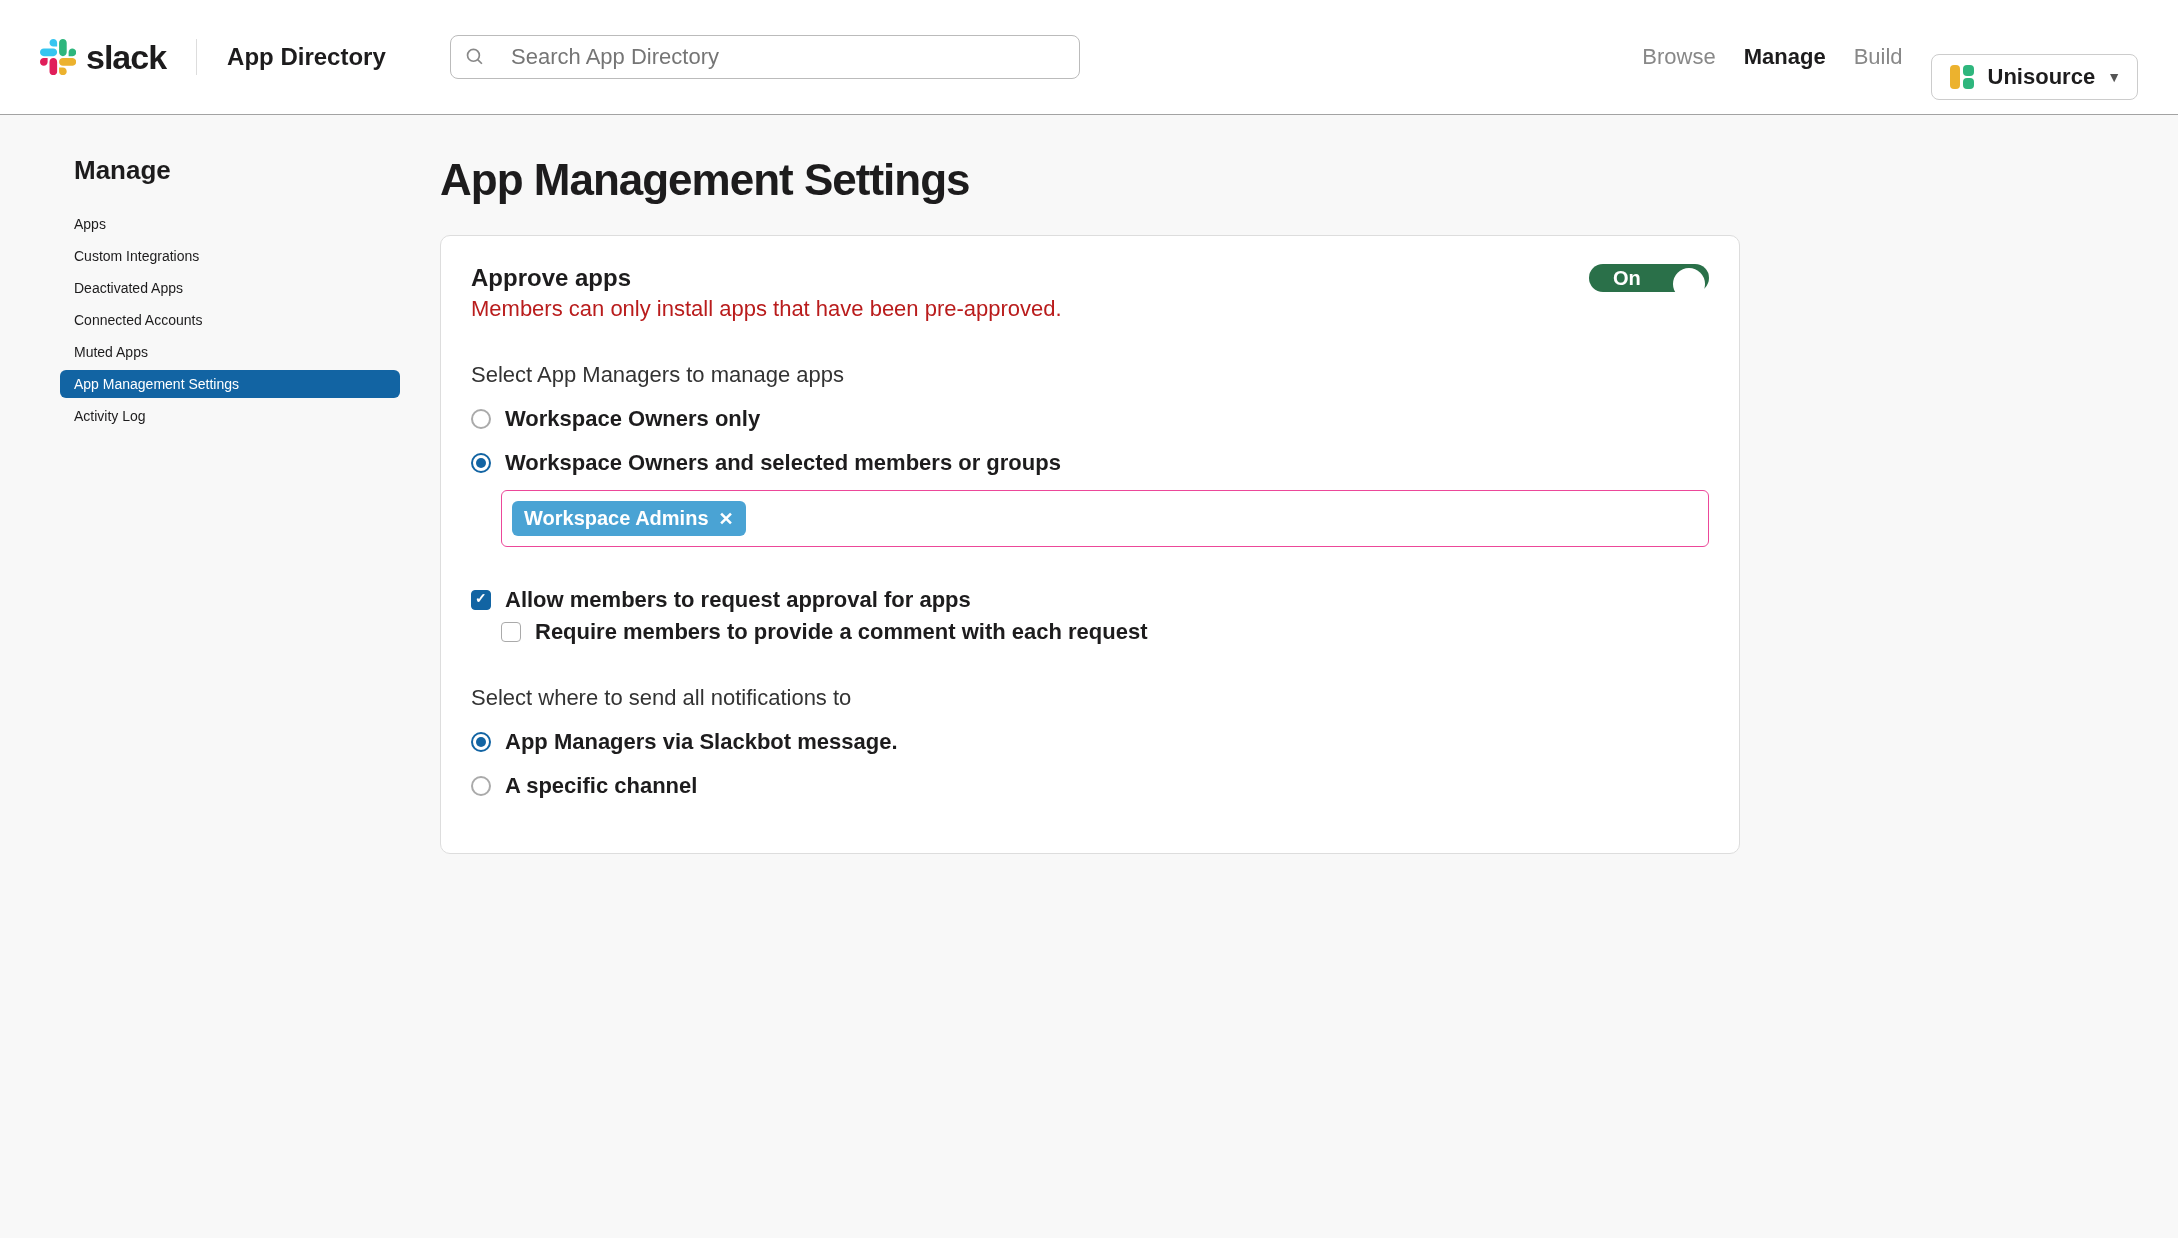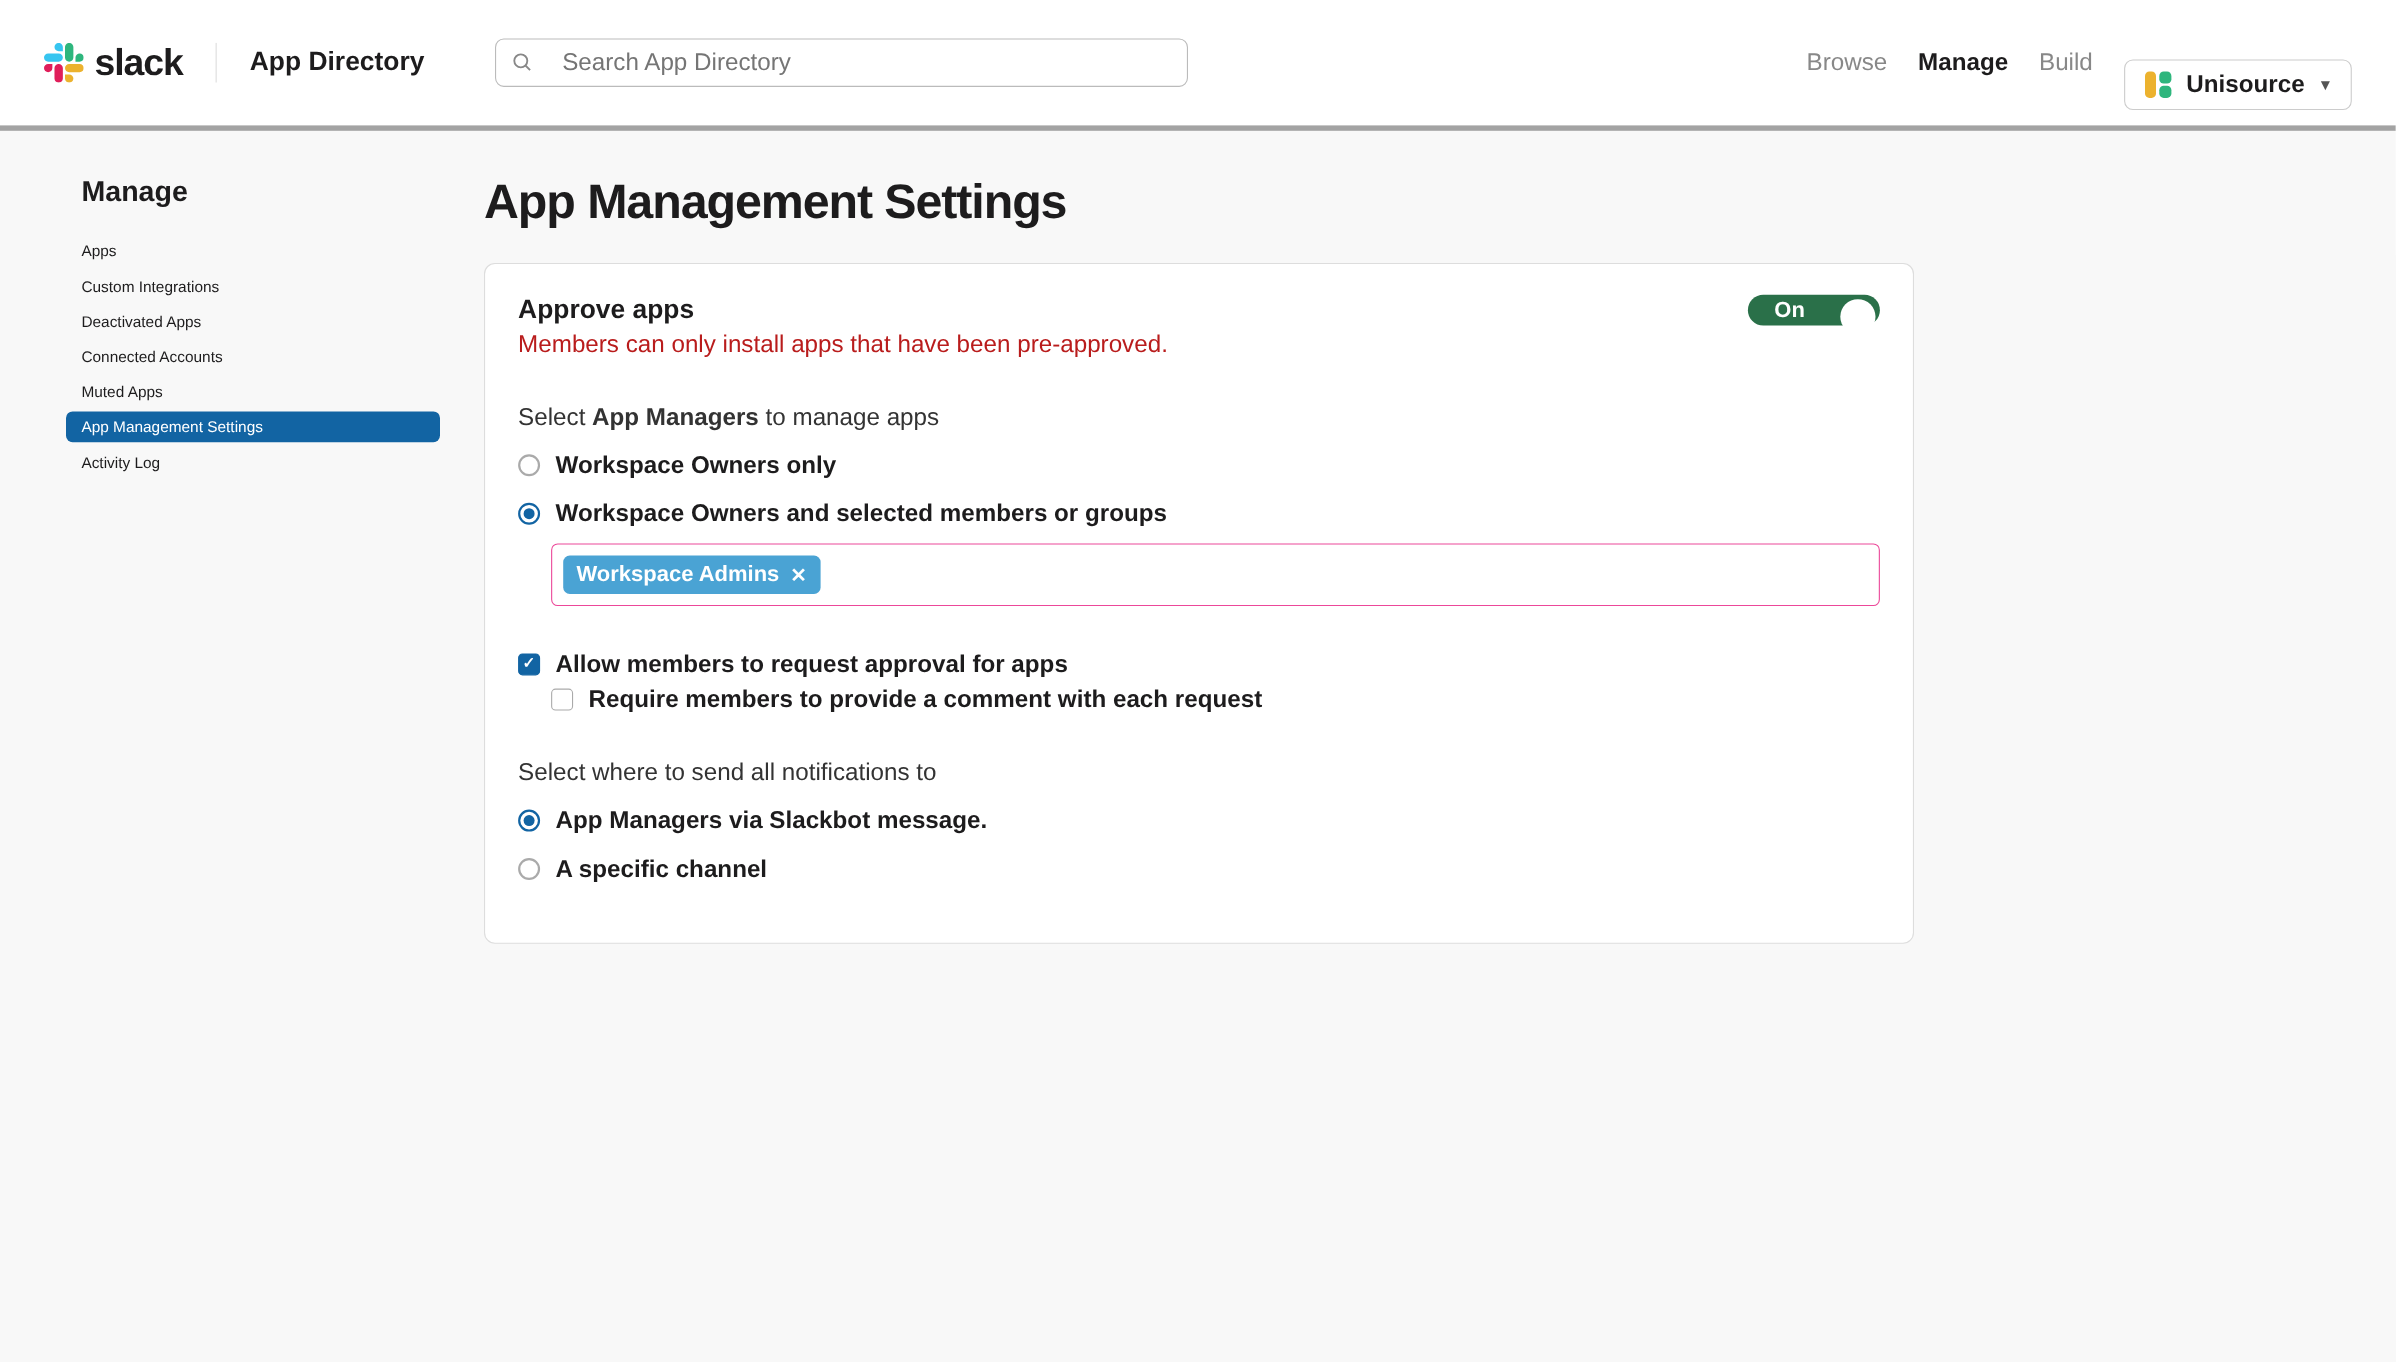--- a/index.html
+++ b/index.html
@@ -1,19 +1,19 @@
 <!DOCTYPE html>
 <html><head>
 <meta charset="utf-8">
 <style>
 * { margin: 0; padding: 0; box-sizing: border-box; }
 body { font-family: -apple-system, BlinkMacSystemFont, "Segoe UI", Helvetica, Arial, sans-serif; background: #fff; color: #1d1c1d; }
 
 
-.header { display: flex; align-items: center; padding: 14px 40px; border-bottom: 5px solid #a3a3a3; gap: 24px; background: #fff; }
+.header { display: flex; align-items: center; padding: 14px 40px; border-bottom: 1px solid #a3a3a3; gap: 24px; background: #fff; }
 .logo-wrap { display: flex; align-items: center; gap: 10px; }
 .slack-logo { width: 36px; height: 36px; }
 .slack-word { font-size: 34px; font-weight: 900; letter-spacing: -1px; }
 .vdiv { width: 1px; height: 36px; background: #ddd; margin: 0 6px; }
 .app-dir { font-size: 24px; font-weight: 700; text-align: right; }
 .search-wrap { flex: 1; max-width: 630px; margin-left: 40px; }
 .search-box { display: flex; align-items: center; border: 1px solid #bbb; border-radius: 8px; padding: 8px 14px; gap: 26px; }
 .search-input { border: none; outline: none; font-size: 22px; width: 100%; color: #666; background: transparent; }
 .nav-links { display: flex; gap: 28px; margin-left: auto; align-items: center; }
 .nav-link { font-size: 22px; color: #888; font-weight: 500; cursor: pointer; }
@@ -36,21 +36,21 @@
 
 .row-head { display: flex; justify-content: space-between; align-items: flex-start; margin-bottom: 40px; }
 .row-head-text h3 { font-size: 24px; font-weight: 700; margin-bottom: 4px; }
 .row-head-text p { font-size: 22px; color: #b91c1c; }
 
 .toggle { width: 120px; height: 28px; background: #2a7049; border-radius: 20px; position: relative; cursor: pointer; display: flex; align-items: center; }
 .toggle-label { color: #fff; font-weight: 700; font-size: 20px; margin-left: 24px; }
 .toggle-knob { width: 32px; height: 32px; background: #fff; border-radius: 50%; position: absolute; right: 4px; top: 4px; }
 
 .section-label { font-size: 22px; color: #333; margin-bottom: 14px; }
-.section-label strong { font-weight: 700; }
+.section-label strong { font-weight: 400; }
 
 .radio-row { display: flex; align-items: center; gap: 14px; margin-bottom: 10px; padding: 4px 0; }
 .radio { width: 20px; height: 20px; border: 2px solid #aaa; border-radius: 50%; flex-shrink: 0; position: relative; cursor: pointer; }
 .radio.checked { border-color: #1264a3; }
 .radio.checked::after { content: ''; width: 10px; height: 10px; background: #1264a3; border-radius: 50%; position: absolute; top: 3px; left: 3px; }
 .radio-label { font-size: 22px; font-weight: 700; }
 
 .tag-input { margin-left: 30px; margin-top: 10px; margin-bottom: 40px; border: 1px solid #ec4899; border-radius: 6px; padding: 10px; min-height: 56px; }
 .tag { display: inline-flex; align-items: center; background: #4aa3d4; color: #fff; font-weight: 700; font-size: 20px; padding: 6px 12px; border-radius: 6px; gap: 10px; }
 .tag-x { cursor: pointer; font-size: 18px; }

